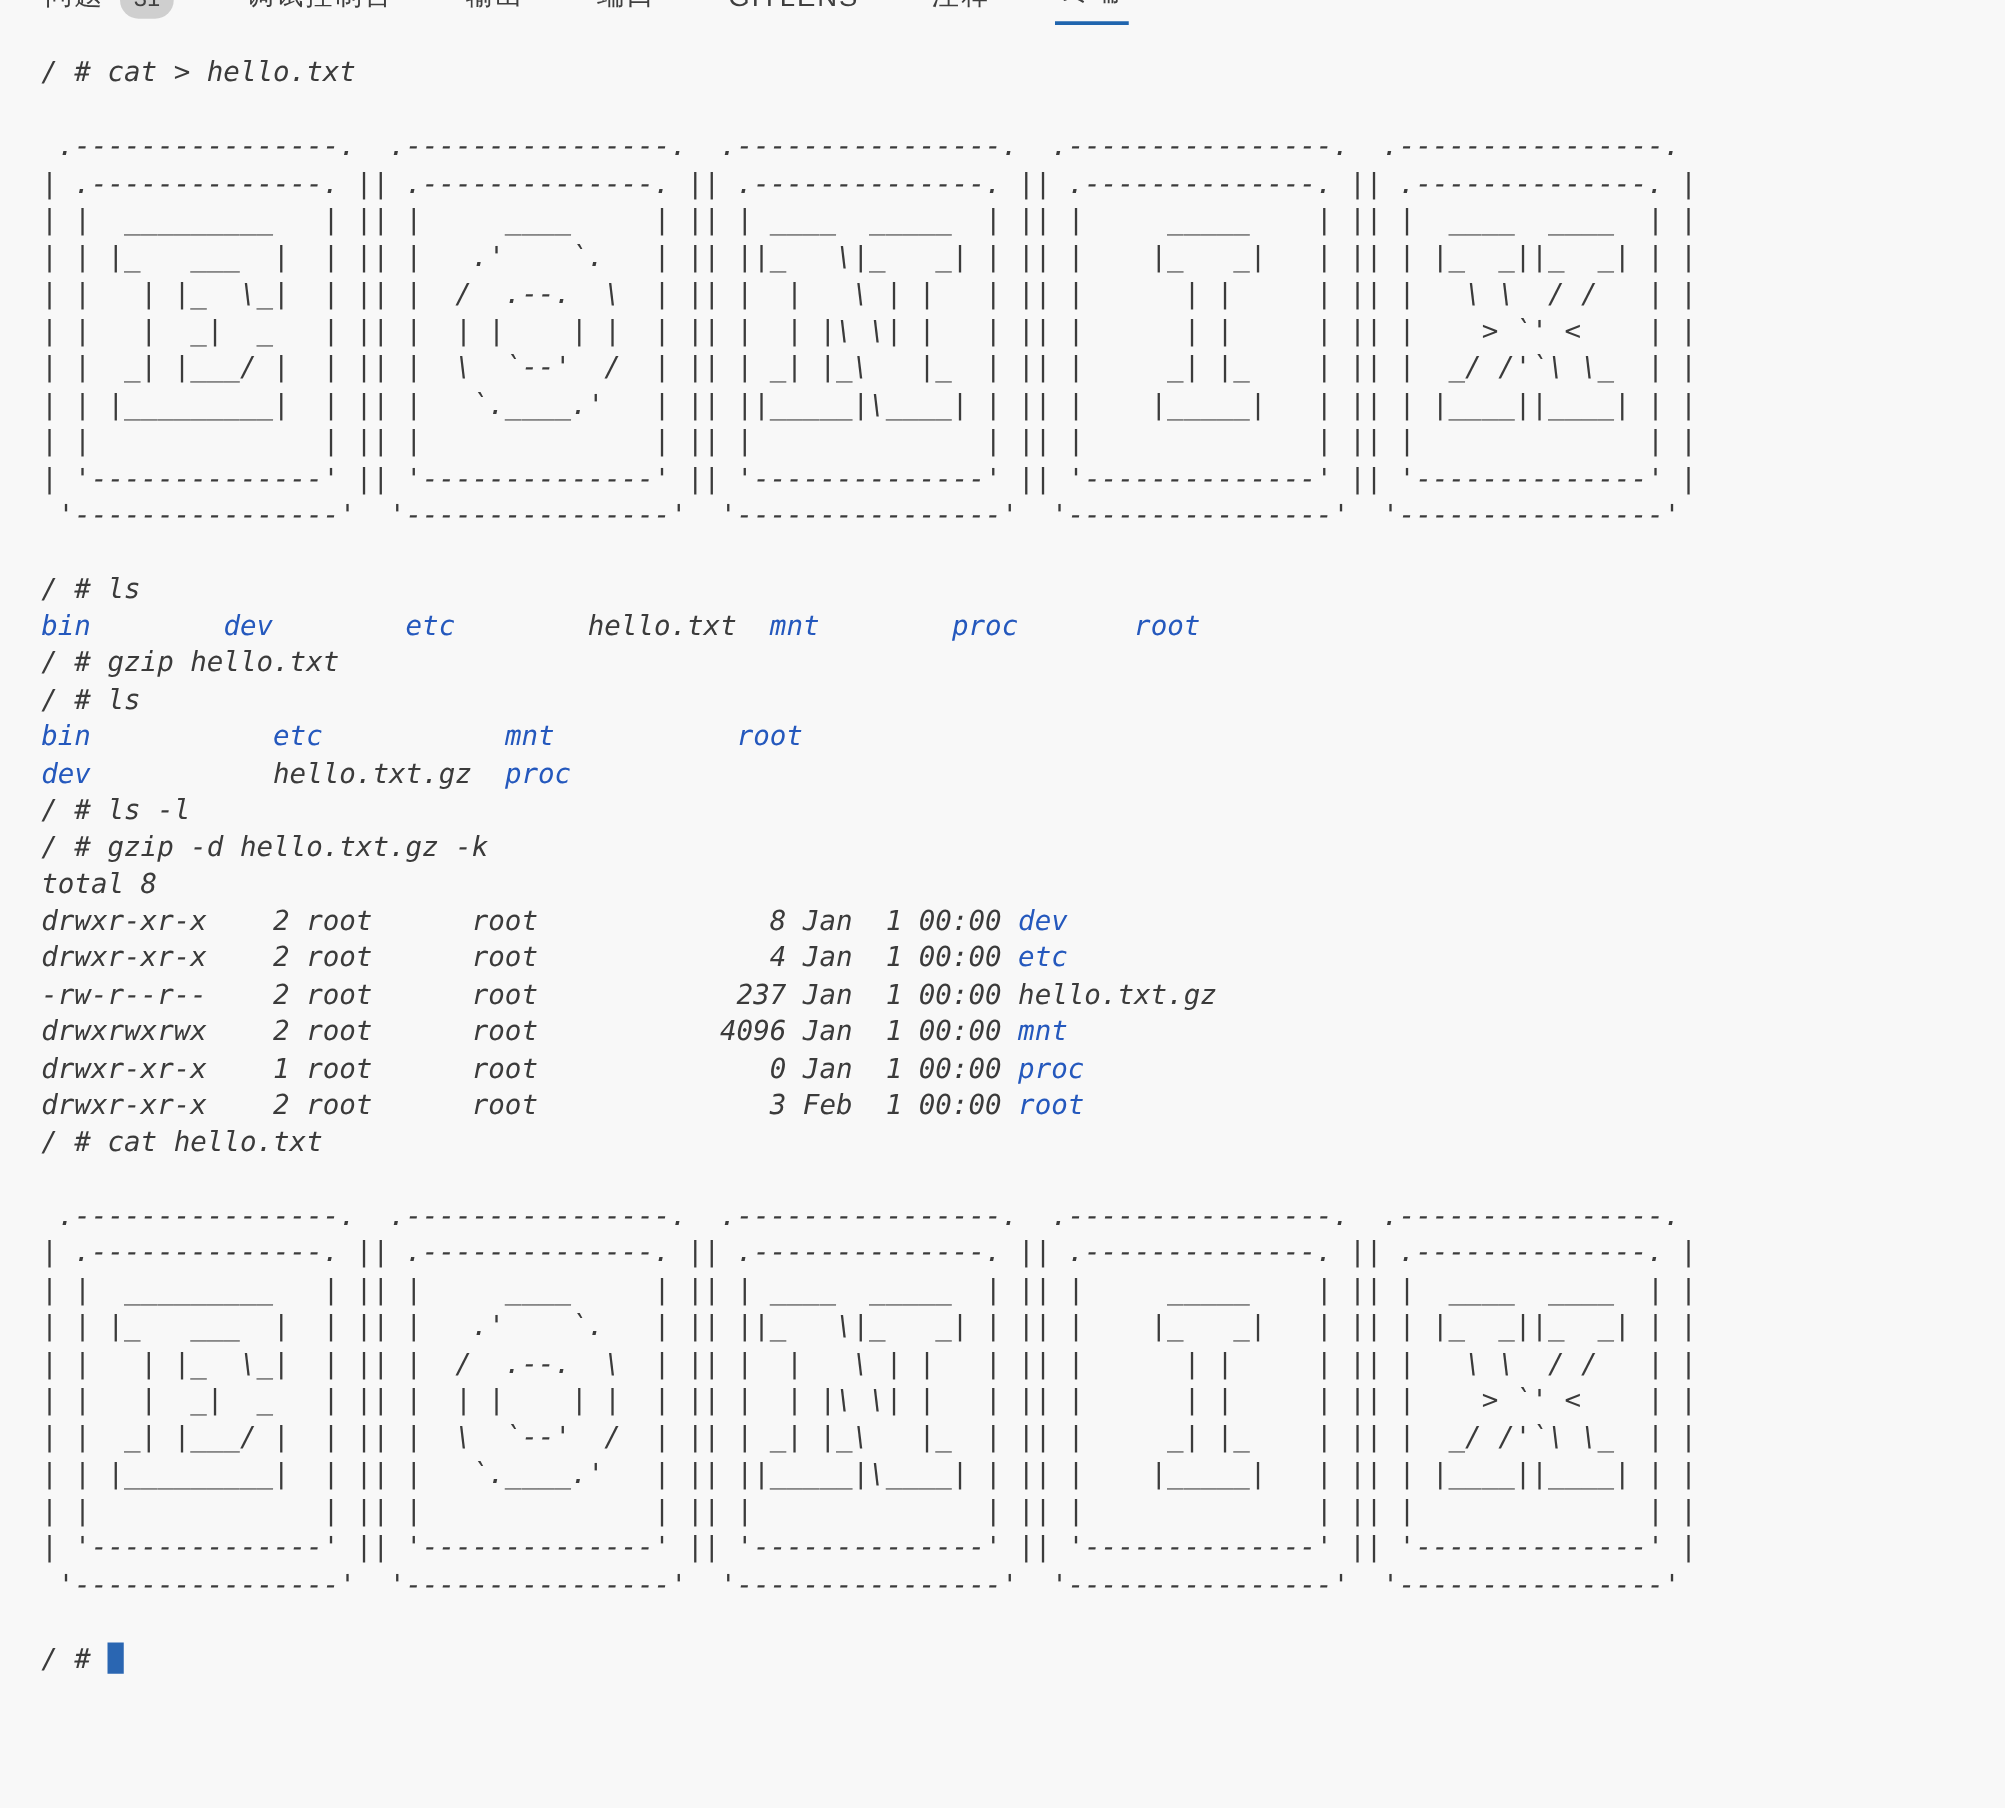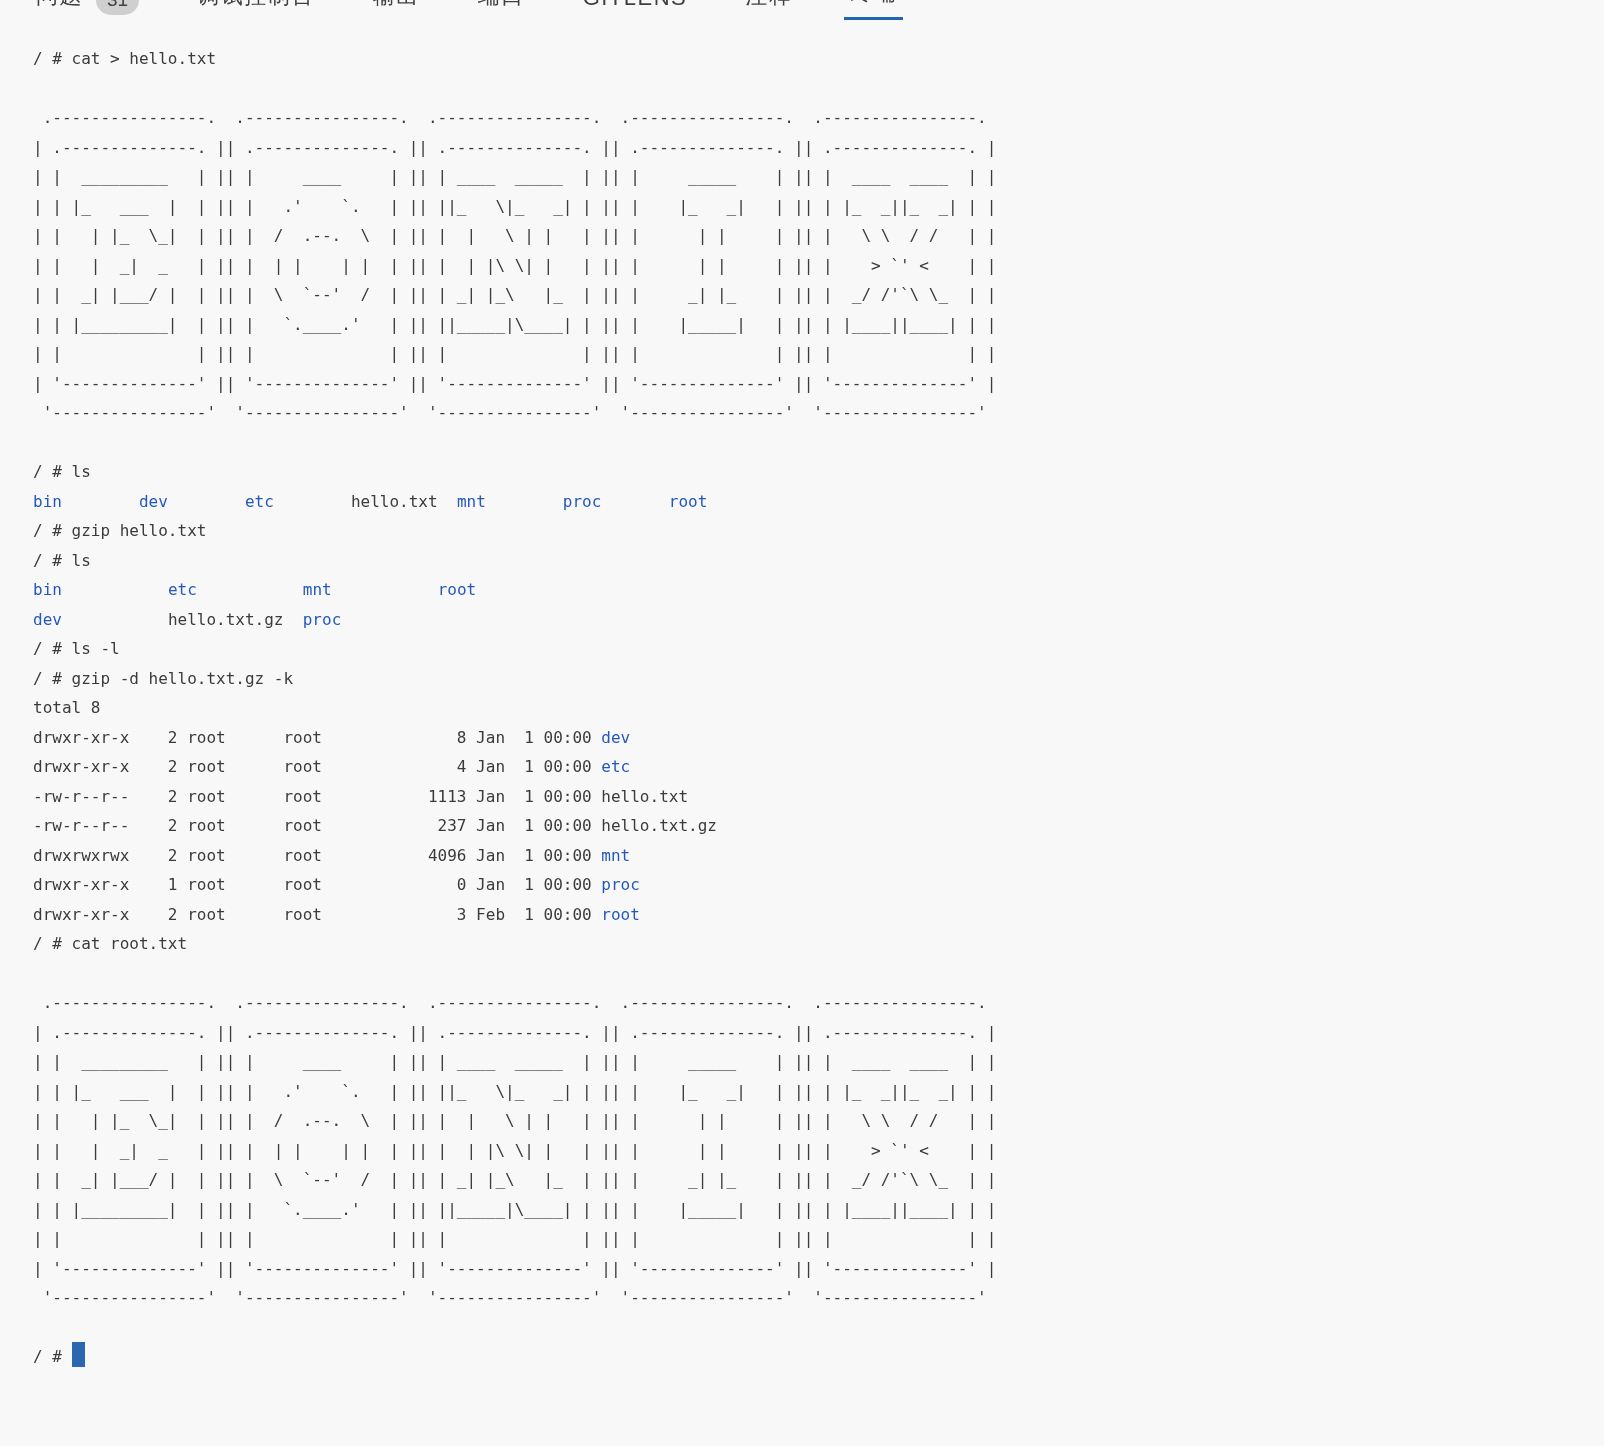--- a/index.html
+++ b/index.html
@@ -29,22 +29,22 @@
   .badge{
     display:inline-block;margin-left:13px;margin-bottom:-4px;
     background:var(--badge-bg);color:var(--badge-fg);
     border-radius:18px;padding:3px 11px;font-size:19px;letter-spacing:0;
     line-height:24px;
   }
   
   .terminal{position:absolute;left:33px;top:44px;right:0;bottom:0;}
   .term-line{
     font-family:"DejaVu Sans Mono","Liberation Mono",monospace;
-    font-size:16px;line-height:29.5px;height:29.5px;
-    white-space:pre;color:var(--fg);
+    font-size:22px;line-height:29.5px;height:29.5px;
+    white-space:pre;color:var(--fg);font-style:italic;
   }
   .seg-blue{color:var(--file-blue);}
   .cursor{
     display:inline-block;width:13.3px;height:25px;
     background:var(--cursor);vertical-align:-5px;
   }
 </style>
 </head>
 <body>
 
@@ -95,26 +95,25 @@
         <div class="term-line"><span class="seg-blue">bin</span><span class="seg-fg">        </span><span class="seg-blue">dev</span><span class="seg-fg">        </span><span class="seg-blue">etc</span><span class="seg-fg">        </span><span class="seg-fg">hello.txt</span><span class="seg-fg">  </span><span class="seg-blue">mnt</span><span class="seg-fg">        </span><span class="seg-blue">proc</span><span class="seg-fg">       </span><span class="seg-blue">root</span></div>
         <div class="term-line"><span class="seg-fg">/ # gzip hello.txt</span></div>
         <div class="term-line"><span class="seg-fg">/ # ls</span></div>
         <div class="term-line"><span class="seg-blue">bin</span><span class="seg-fg">           </span><span class="seg-blue">etc</span><span class="seg-fg">           </span><span class="seg-blue">mnt</span><span class="seg-fg">           </span><span class="seg-blue">root</span></div>
         <div class="term-line"><span class="seg-blue">dev</span><span class="seg-fg">           </span><span class="seg-fg">hello.txt.gz</span><span class="seg-fg">  </span><span class="seg-blue">proc</span></div>
         <div class="term-line"><span class="seg-fg">/ # ls -l</span></div>
         <div class="term-line"><span class="seg-fg">/ # gzip -d hello.txt.gz -k</span></div>
         <div class="term-line"><span class="seg-fg">total 8</span></div>
         <div class="term-line"><span class="seg-fg">drwxr-xr-x    2 root      root              8 Jan  1 00:00 </span><span class="seg-blue">dev</span></div>
         <div class="term-line"><span class="seg-fg">drwxr-xr-x    2 root      root              4 Jan  1 00:00 </span><span class="seg-blue">etc</span></div>
-        <div class="term-line"><span class="seg-fg">-rw-r--r--    2 root      root           1113 Jan  1 00:00 hello.txt</span></div>
         <div class="term-line"><span class="seg-fg">-rw-r--r--    2 root      root            237 Jan  1 00:00 hello.txt.gz</span></div>
         <div class="term-line"><span class="seg-fg">drwxrwxrwx    2 root      root           4096 Jan  1 00:00 </span><span class="seg-blue">mnt</span></div>
         <div class="term-line"><span class="seg-fg">drwxr-xr-x    1 root      root              0 Jan  1 00:00 </span><span class="seg-blue">proc</span></div>
         <div class="term-line"><span class="seg-fg">drwxr-xr-x    2 root      root              3 Feb  1 00:00 </span><span class="seg-blue">root</span></div>
-        <div class="term-line"><span class="seg-fg">/ # cat root.txt</span></div>
+        <div class="term-line"><span class="seg-fg">/ # cat hello.txt</span></div>
         <div class="term-line"></div>
         <div class="term-line"><span class="seg-fg"> .----------------.  .----------------.  .----------------.  .----------------.  .----------------. </span></div>
         <div class="term-line"><span class="seg-fg">| .--------------. || .--------------. || .--------------. || .--------------. || .--------------. |</span></div>
         <div class="term-line"><span class="seg-fg">| |  _________   | || |     ____     | || | ____  _____  | || |     _____    | || |  ____  ____  | |</span></div>
         <div class="term-line"><span class="seg-fg">| | |_   ___  |  | || |   .'    `.   | || ||_   \|_   _| | || |    |_   _|   | || | |_  _||_  _| | |</span></div>
         <div class="term-line"><span class="seg-fg">| |   | |_  \_|  | || |  /  .--.  \  | || |  |   \ | |   | || |      | |     | || |   \ \  / /   | |</span></div>
         <div class="term-line"><span class="seg-fg">| |   |  _|  _   | || |  | |    | |  | || |  | |\ \| |   | || |      | |     | || |    &gt; `' &lt;    | |</span></div>
         <div class="term-line"><span class="seg-fg">| |  _| |___/ |  | || |  \  `--'  /  | || | _| |_\   |_  | || |     _| |_    | || |  _/ /'`\ \_  | |</span></div>
         <div class="term-line"><span class="seg-fg">| | |_________|  | || |   `.____.'   | || ||_____|\____| | || |    |_____|   | || | |____||____| | |</span></div>
         <div class="term-line"><span class="seg-fg">| |              | || |              | || |              | || |              | || |              | |</span></div>

